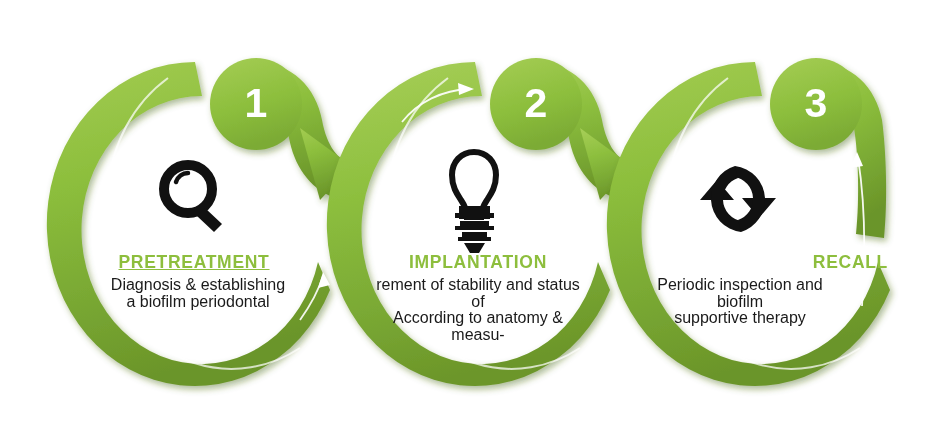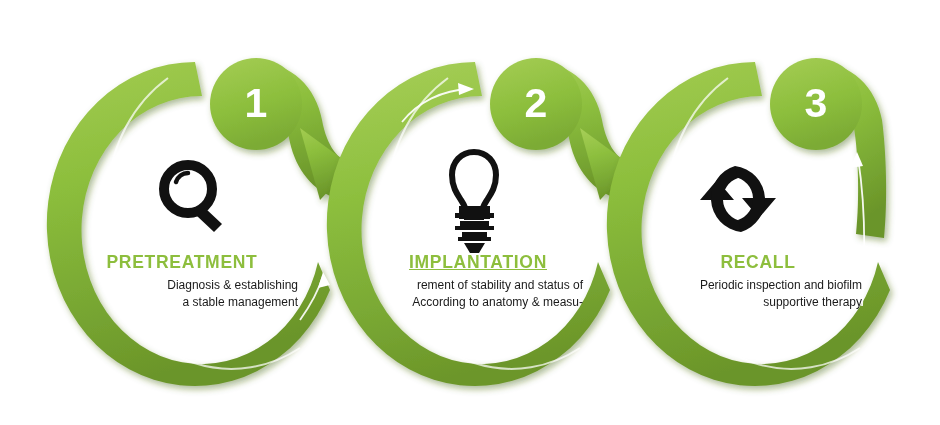--- a/index.html
+++ b/index.html
@@ -6,22 +6,22 @@
   body{width:940px;height:425px;overflow:hidden;
        font-family:"Liberation Sans","DejaVu Sans",sans-serif;}
   #stage{position:relative;width:940px;height:425px;background:#fff;}
   #stage svg{position:absolute;left:0;top:0;}
   .step-title{
     position:absolute;text-align:center;width:260px;
     font-size:17.5px;font-weight:bold;letter-spacing:.7px;
     color:#8DBE3D;white-space:nowrap;
   }
   .step-desc{
-    position:absolute;text-align:right;width:200px;
-    font-size:12px;line-height:16.5px;color:#1a1a1a;
+    position:absolute;text-align:center;width:200px;
+    font-size:16px;line-height:16.5px;color:#1a1a1a;
   }
   .num{
     position:absolute;color:#ffffff;font-size:41px;font-weight:bold;
     text-align:center;width:40px;letter-spacing:0;
   }
 </style>
 </head>
 <body>
 
 <div id="stage">
@@ -156,31 +156,31 @@
                a 22,22 0 0 0 19,21 Z"></path>
       <path d="M735,166 a 34,34 0 0 0 -24,34 l 12,0 a 22,22 0 0 1 15,-22 Z"></path>
       <path d="M741,232 a 34,34 0 0 0 24,-34 l -12,0 a 22,22 0 0 1 -15,22 Z"></path>
     </g>
   </svg>
 
   <div class="num" style="left:236px;top:80px;">1</div>
   <div class="num" style="left:516px;top:80px;">2</div>
   <div class="num" style="left:796px;top:80px;">3</div>
 
-  <div class="step-title" style="left:52px;top:252px;">PRETREATMENT</div>
+  <div class="step-title" style="left:64px;top:252px;text-decoration:underline;">PRETREATMENT</div>
   <div class="step-desc" style="left:98px;top:277px;">
     <div>Diagnosis &amp; establishing</div>
-    <div>a stable management</div>
+    <div>a biofilm periodontal</div>
   </div>
 
-  <div class="step-title" style="left:348px;top:252px;text-decoration:underline;">IMPLANTATION</div>
+  <div class="step-title" style="left:348px;top:252px;">IMPLANTATION</div>
   <div class="step-desc" style="left:373px;top:277px;width:210px;">
     <div>rement of stability and status of</div>
     <div>According to anatomy &amp; measu-</div>
   </div>
 
-  <div class="step-title" style="left:628px;top:252px;">RECALL</div>
-  <div class="step-desc" style="left:652px;top:277px;width:210px;">
+  <div class="step-title" style="left:628px;top:252px;text-align:right;">RECALL</div>
+  <div class="step-desc" style="left:635px;top:277px;width:210px;">
     <div>Periodic inspection and biofilm</div>
     <div>supportive therapy</div>
   </div>
 
 </div>
 
 </body></html>

